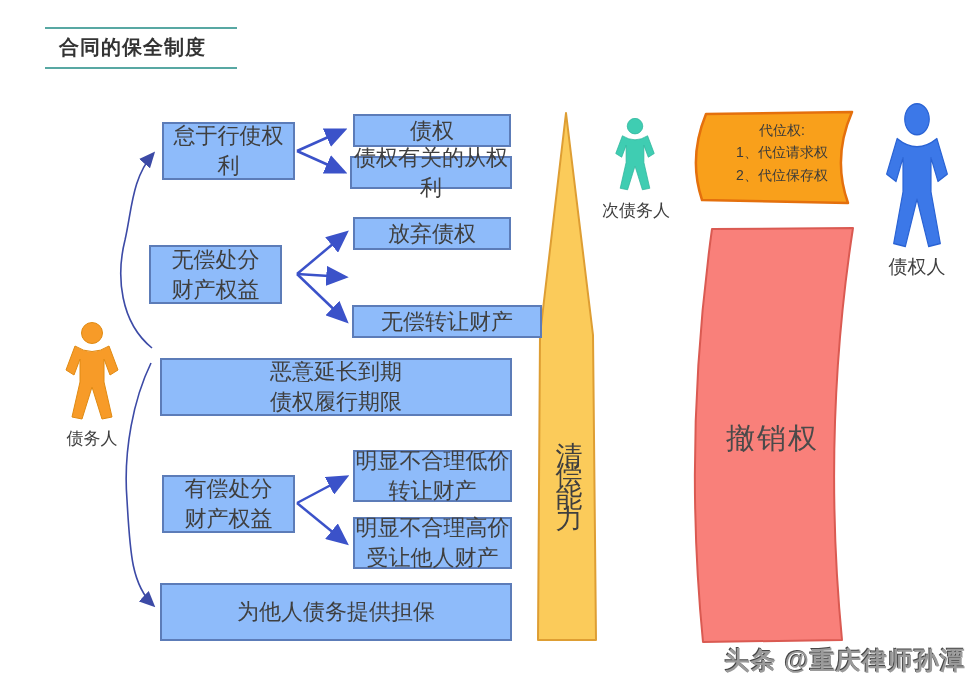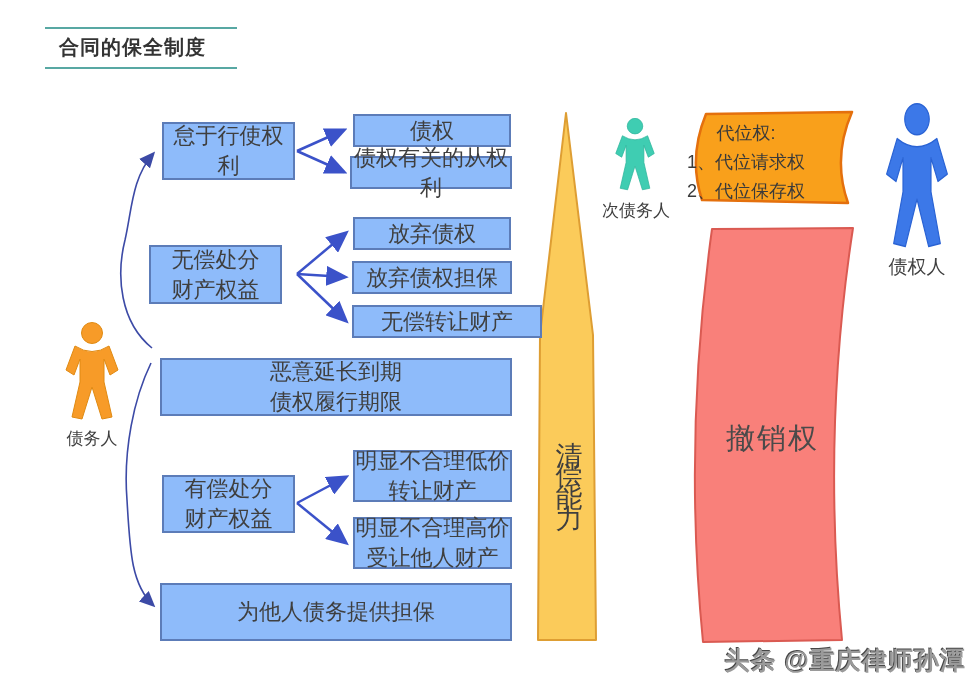--- a/index.html
+++ b/index.html
@@ -20,22 +20,22 @@
     text-align:center;font-size:22px;color:#3f3f3f;white-space:pre-line;line-height:1.35;
   }
   .actor{position:absolute;z-index:2;}
   .actor-label{position:absolute;z-index:2;text-align:center;font-size:17px;color:#3f3f3f;}
   .capacity-label{
     position:absolute;z-index:2;left:551px;top:420px;
     writing-mode:vertical-rl;text-orientation:upright;
     font-size:27px;letter-spacing:21px;color:#3f3f3f;
   }
   .subrogation-text{
-    position:absolute;z-index:2;left:668px;top:119px;width:156px;
-    text-align:center;font-size:18px;color:#3a3a3a;line-height:1.6;
+    position:absolute;z-index:2;left:704px;top:119px;width:156px;
+    text-align:center;font-size:14px;color:#3a3a3a;line-height:1.6;
   }
   .revocation-label{
     position:absolute;z-index:2;left:726px;top:419px;
     font-size:29px;color:#4a4a4a;letter-spacing:2px;
   }
   .watermark{
     position:absolute;z-index:2;right:12px;top:644px;
     font-size:25px;font-weight:bold;color:#9a9a9a;letter-spacing:1px;
     text-shadow:-1px -1px 0 #474747,1px 1px 0 #ffffff,2px 2px 1px #ffffff;
     margin-left:48px;
@@ -85,21 +85,20 @@
 财产权益</div>
   <div class="box" style="left:160px;top:358px;width:352px;height:58px">恶意延长到期
 债权履行期限</div>
   <div class="box" style="left:162px;top:475px;width:133px;height:58px">有偿处分
 财产权益</div>
   <div class="box" style="left:160px;top:583px;width:352px;height:58px">为他人债务提供担保</div>
 
   <div class="box" style="left:353px;top:114px;width:158px;height:33px">债权</div>
   <div class="box" style="left:350px;top:156px;width:162px;height:33px">债权有关的从权利</div>
   <div class="box" style="left:353px;top:217px;width:158px;height:33px">放弃债权</div>
-  <div class="box" style="left:352px;top:261px;width:160px;height:33px">放弃债权担保</div>
   <div class="box" style="left:352px;top:305px;width:190px;height:33px">无偿转让财产</div>
   <div class="box" style="left:353px;top:450px;width:159px;height:52px">明显不合理低价
 转让财产</div>
   <div class="box" style="left:353px;top:517px;width:159px;height:52px">明显不合理高价
 受让他人财产</div>
 
   <div class="actor" style="left:62px;top:322px;width:60px;height:100px">
     <svg width="60" height="100" viewBox="0 0 60 100">
       <circle cx="30" cy="11" r="10.5" fill="#f79b28" stroke="#e08a12" stroke-width="1"></circle>
       <path d="M13,24 Q30,35 47,24 L56,48 L48,53 L42,37 L42,60 L50,95 L40,97 L30,65 L20,97 L10,95 L18,60 L18,37 L12,53 L4,48 Z" fill="#f79b28" stroke="#e08a12" stroke-width="1" stroke-linejoin="round"></path>

